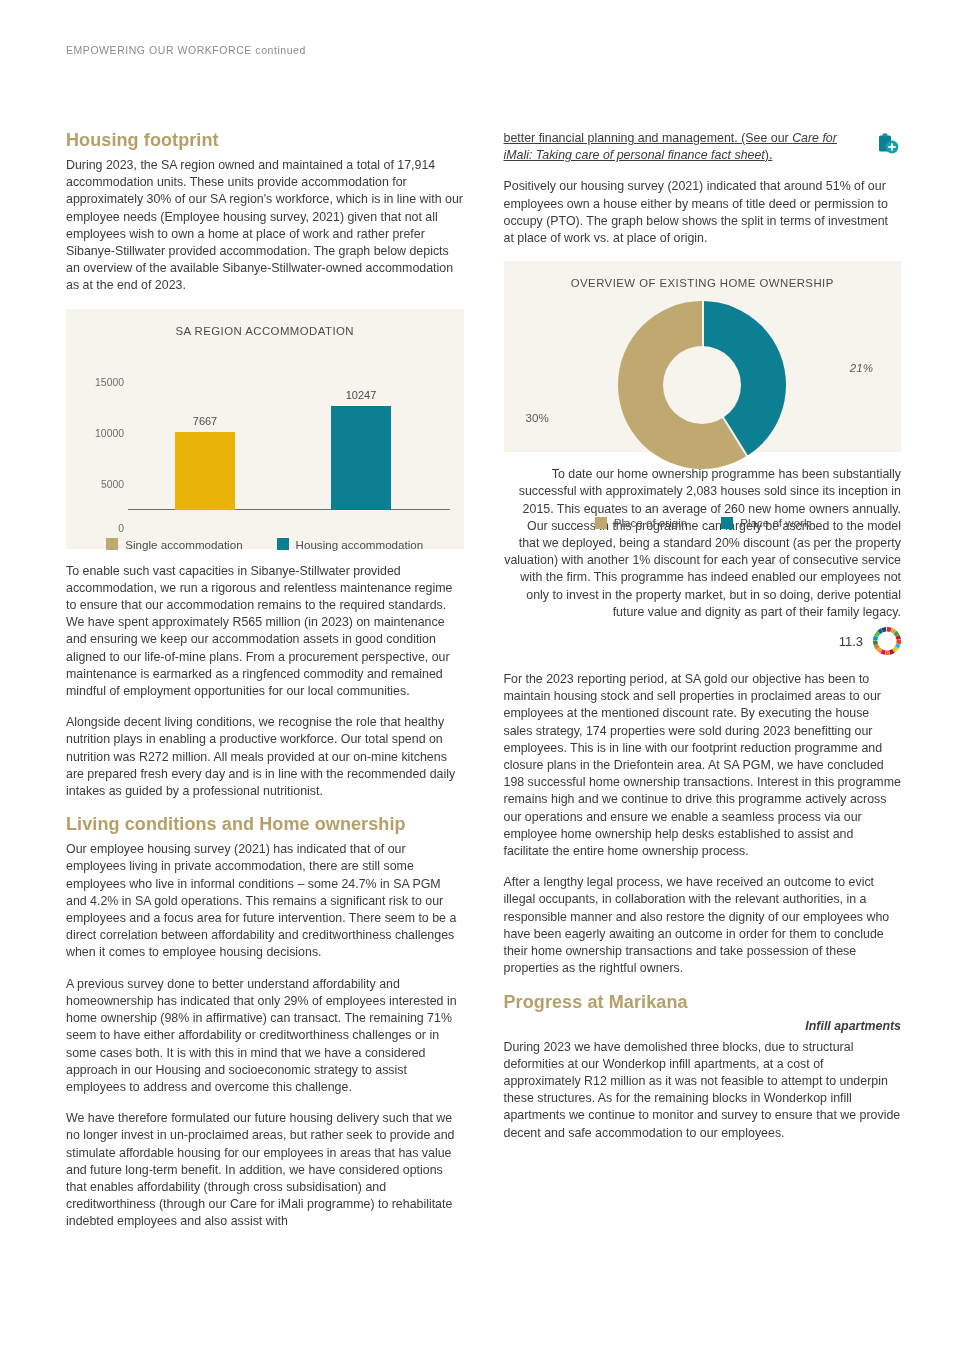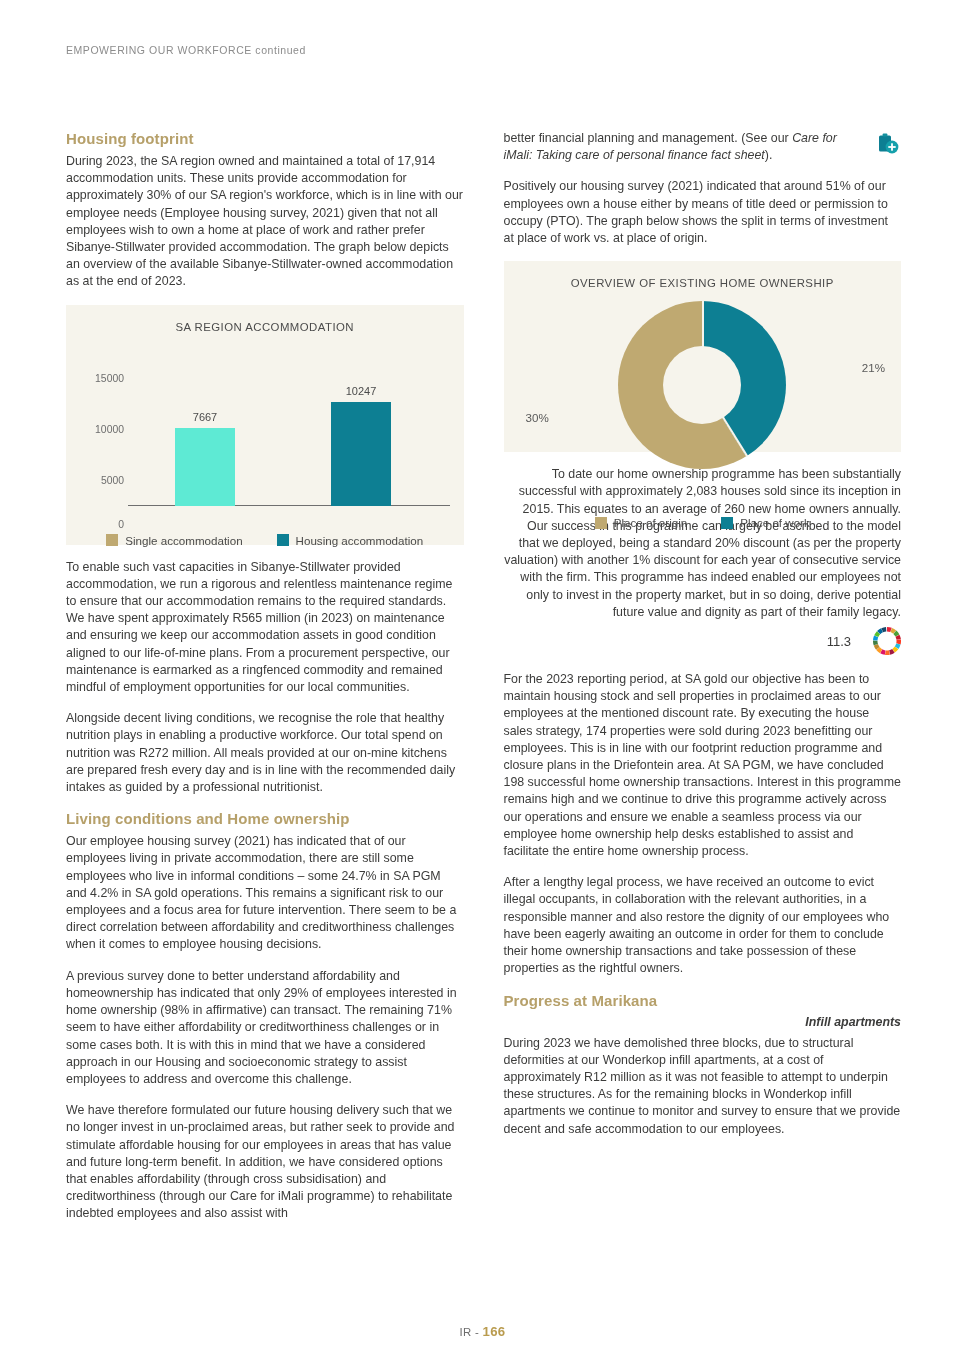--- a/index.html
+++ b/index.html
@@ -22,21 +22,21 @@
 
   
   .cols{
     position:absolute;left:66px;top:130px;
     width:835px;
     display:flex;gap:40px;align-items:flex-start;
   }
   .col{width:calc(50% - 20px);}
 
   h3.sub{
-    font-size:15px;font-weight:700;color:#b6a06a;
+    font-size:18px;font-weight:700;color:#b6a06a;
     margin:0 0 6px 0;letter-spacing:.1px;
   }
   h4.subit{
     font-size:12.4px;font-weight:700;font-style:italic;color:#3c3c3b;
     margin:2px 0 6px 0;
     text-align:right;
   }
   p.body{
     font-size:12.4px;line-height:17.2px;margin:0 0 14px 0;
     color:#3c3c3b;text-align:left;
@@ -90,30 +90,30 @@
   }
   .donut .hole{
     position:absolute;left:50%;top:50%;transform:translate(-50%,-50%);
     width:78px;height:78px;border-radius:50%;background:#f6f4ec;
   }
   .donut .sep{
     position:absolute;left:50%;top:0;width:2px;height:50%;
     background:#f6f4ec;transform-origin:50% 100%;
   }
   .dlabel{position:absolute;font-size:11.6px;color:#5a5a5a;}
-  .dlabel.right{right:16px;top:66px;}
+  .dlabel.right{right:28px;top:66px;font-style:italic;}
   .dlabel.left{left:22px;top:116px;}
 
   
   .factsheet-icon{
     position:absolute;right:0;top:2px;width:26px;height:26px;
   }
   .sdgbox{
     display:flex;align-items:center;justify-content:flex-end;
-    gap:22px;margin:6px 0 16px 0;
+    gap:10px;margin:6px 0 16px 0;
   }
   .sdgnum{font-size:13px;color:#3c3c3b;font-weight:400;}
   .sdgwheel{width:28px;height:28px;}
 
   
   .footer{
     position:absolute;left:0;right:0;bottom:26px;text-align:center;
     font-size:11.4px;color:#6d6d6d;letter-spacing:.3px;
   }
   .footer b{color:#b99b4e;font-size:13.2px;font-weight:700;}
@@ -137,21 +137,21 @@
 
         <div class="barchart">
           <div class="ylab" style="top:30px;">15000</div>
           <div class="ylab" style="top:81px;">10000</div>
           <div class="ylab" style="top:132px;">5000</div>
           <div class="ylab" style="top:176px;">0</div>
 
           <div class="axis"></div>
 
           <div class="plot">
-            <div class="bar" style="left:47px;width:60px;height:78px;background:#5eead4;">
+            <div class="bar" style="left:47px;width:60px;height:78px;background:#eab308;">
               <span class="val">7667</span>
             </div>
             <div class="bar" style="left:203px;width:60px;height:104px;background:#0d7f93;">
               <span class="val">10247</span>
             </div>
           </div>
         </div>
 
         <div class="legend">
           <span class="item">
@@ -179,21 +179,21 @@
       <span class="factsheet-icon">
         <svg viewBox="0 0 26 26" width="26" height="26">
           <rect x="4" y="3.5" width="12" height="16" rx="1.6" fill="#0d7f93"></rect>
           <rect x="7.6" y="1.6" width="4.8" height="3" rx="1" fill="#14919f"></rect>
           <circle cx="17" cy="15" r="6.4" fill="#15a0ab"></circle>
           <rect x="16.1" y="11.3" width="1.8" height="7.4" fill="#ffffff"></rect>
           <rect x="13.3" y="14.1" width="7.4" height="1.8" fill="#ffffff"></rect>
         </svg>
       </span>
 
-      <p class="body" style="padding-right:34px;">
+      <p class="body" style="padding-right:34px;text-decoration:underline;">
         <span>better financial planning and management. (See our </span><span class="it">Care for iMali: Taking care of personal finance fact sheet</span><span>).</span>
       </p>
 
       <p class="body">Positively our housing survey (2021) indicated that around 51% of our employees own a house either by means of title deed or permission to occupy (PTO). The graph below shows the split in terms of investment at place of work vs. at place of origin.</p>
 
       <div class="panel" style="height:191px;">
         <div class="panel-title">OVERVIEW OF EXISTING HOME OWNERSHIP</div>
 
         <div class="donutwrap">
           <div class="donut" style="background:conic-gradient(#0d7f93 0deg 148.2deg, #bfa971 148.2deg 360deg);">
@@ -250,16 +250,13 @@
 
       <p class="body">For the 2023 reporting period, at SA gold our objective has been to maintain housing stock and sell properties in proclaimed areas to our employees at the mentioned discount rate. By executing the house sales strategy, 174 properties were sold during 2023 benefitting our employees. This is in line with our footprint reduction programme and closure plans in the Driefontein area. At SA PGM, we have concluded 198 successful home ownership transactions. Interest in this programme remains high and we continue to drive this programme actively across our operations and ensure we enable a seamless process via our employee home ownership help desks established to assist and facilitate the entire home ownership process.</p>
       <p class="body">After a lengthy legal process, we have received an outcome to evict illegal occupants, in collaboration with the relevant authorities, in a responsible manner and also restore the dignity of our employees who have been eagerly awaiting an outcome in order for them to conclude their home ownership transactions and take possession of these properties as the rightful owners.</p>
 
       <h3 class="sub">Progress at Marikana</h3>
       <h4 class="subit">Infill apartments</h4>
       <p class="body">During 2023 we have demolished three blocks, due to structural deformities at our Wonderkop infill apartments, at a cost of approximately R12 million as it was not feasible to attempt to underpin these structures. As for the remaining blocks in Wonderkop infill apartments we continue to monitor and survey to ensure that we provide decent and safe accommodation to our employees.</p>
     </div>
   </div>
 
-  <div class="footer">
-    <span>IR - </span><b>166</b>
-  </div>
 </div>
 
 </body></html>

